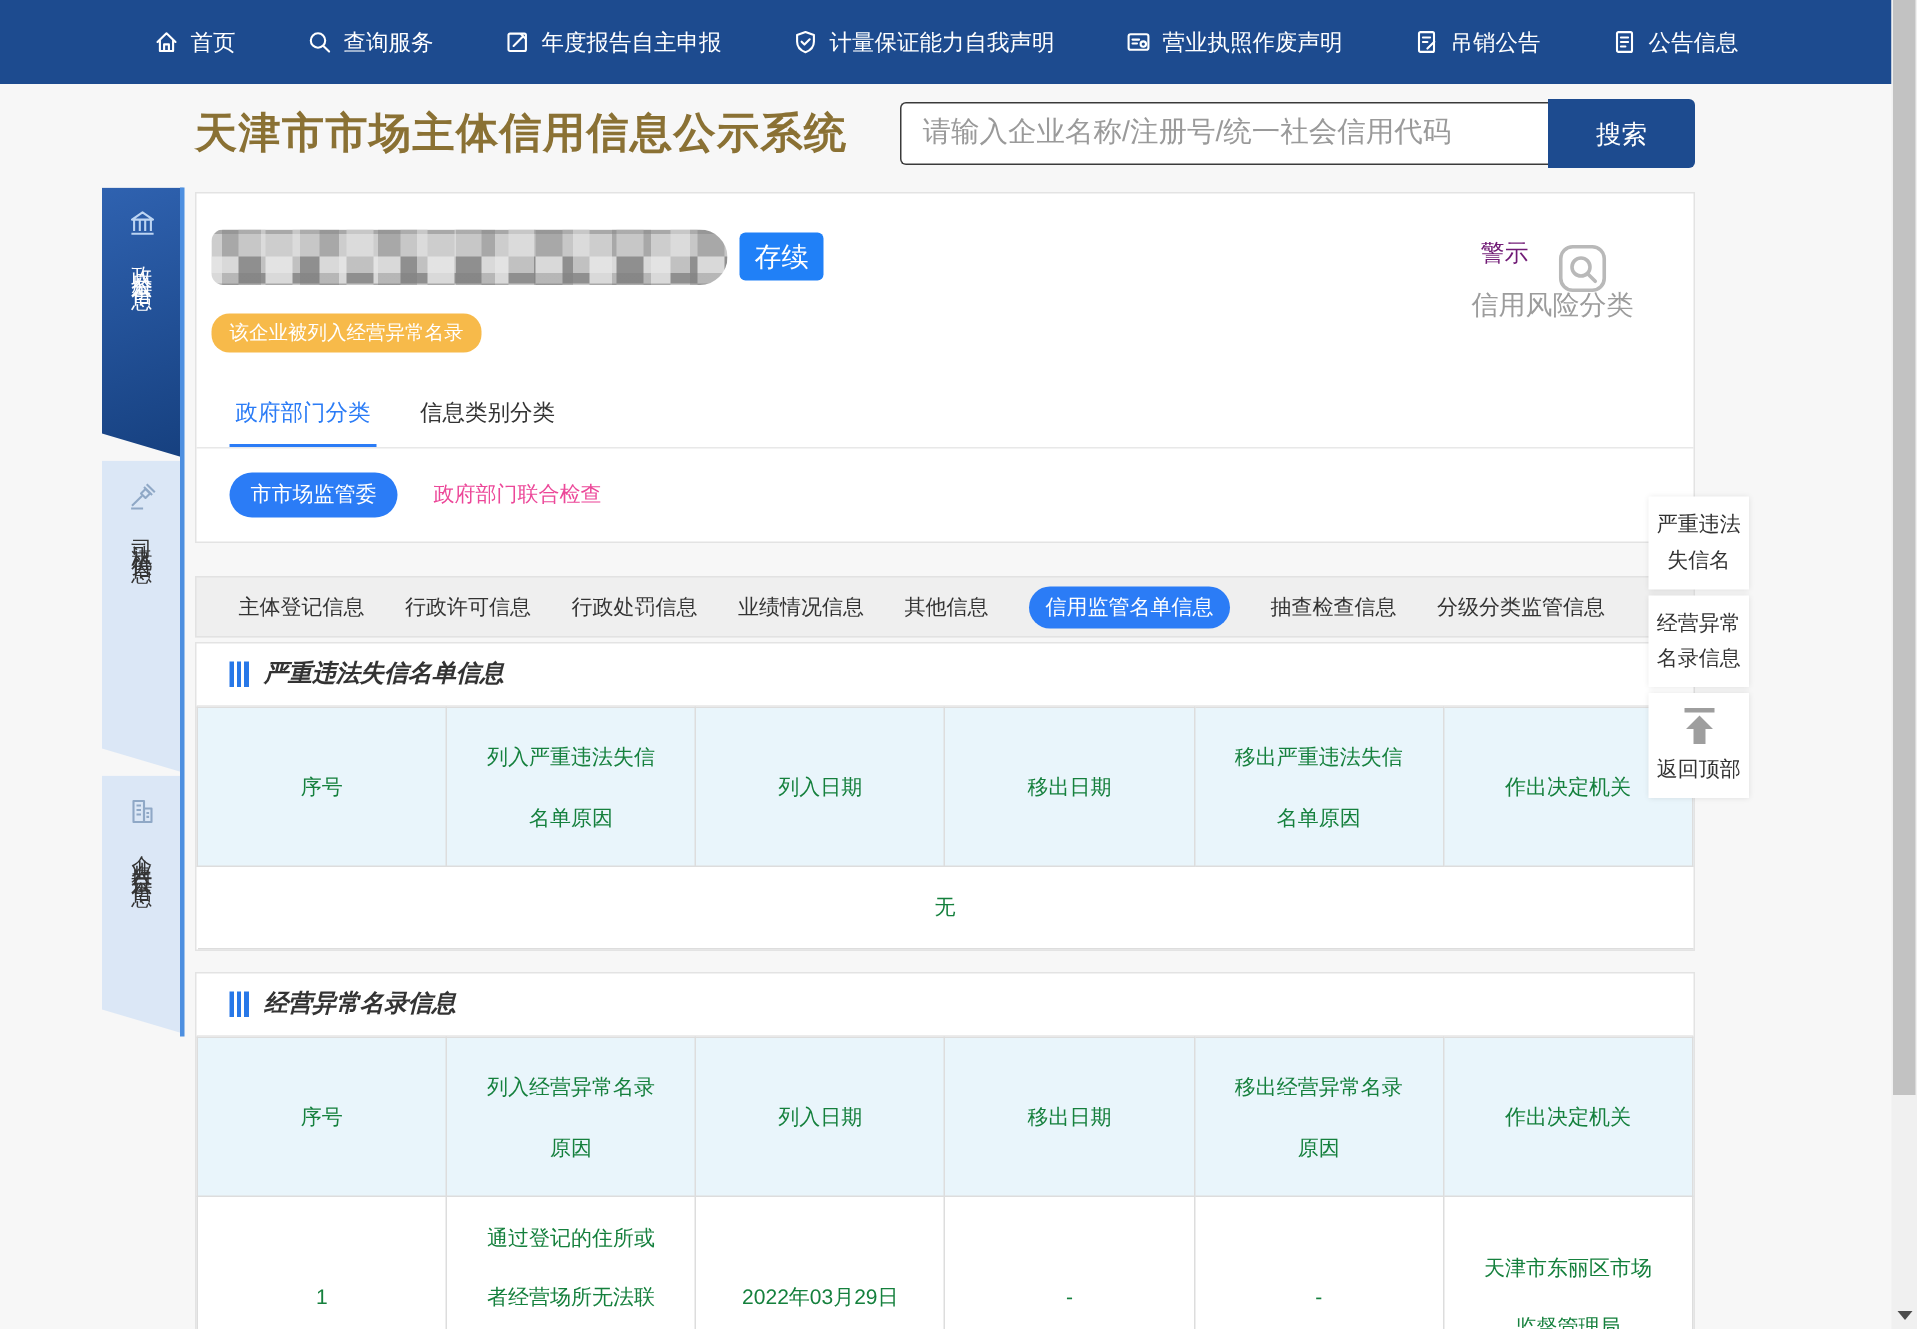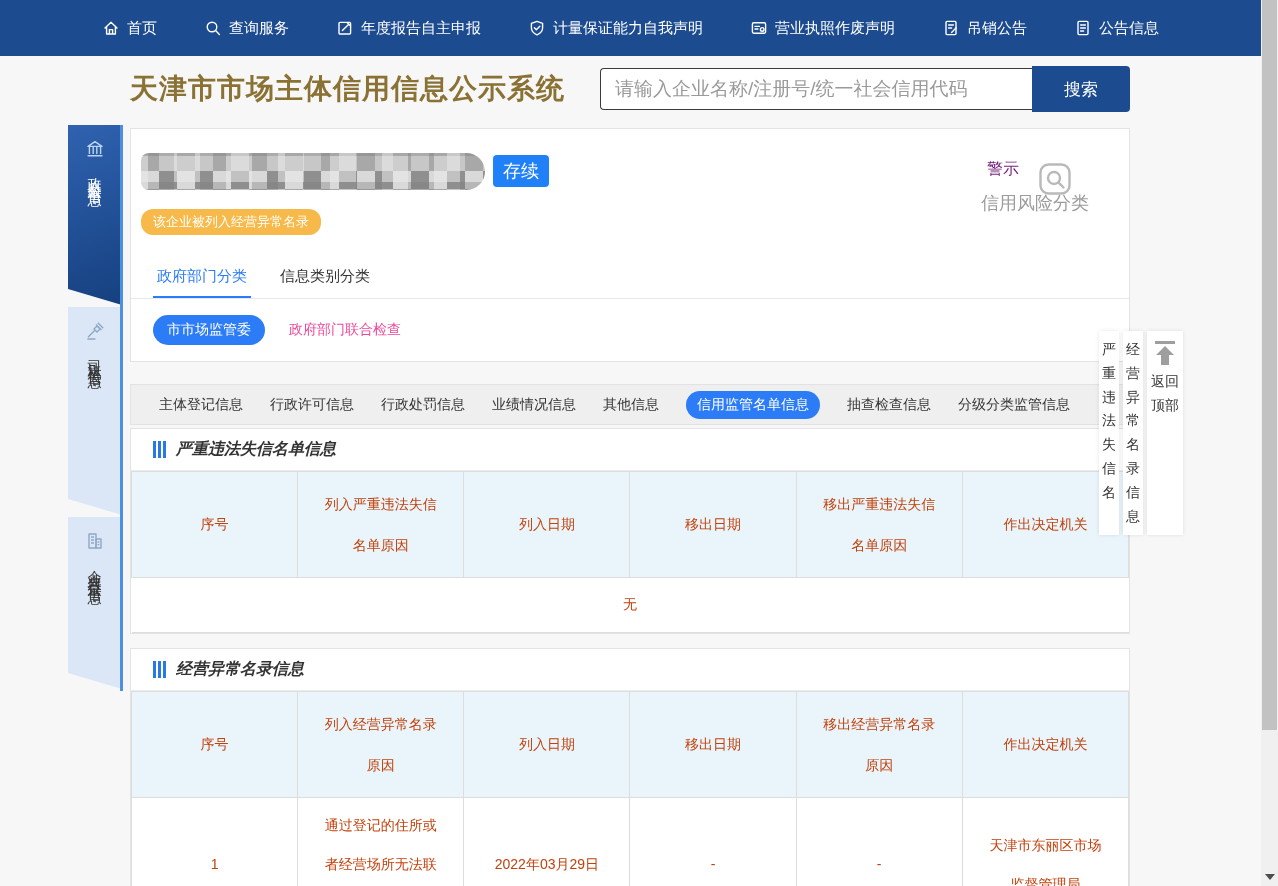--- a/index.html
+++ b/index.html
@@ -99,27 +99,27 @@
   .cat-item { font-size:14px; color:#333; cursor:pointer; white-space:nowrap; }
   .cat-item.active { background:#2b7cf6; color:#fff; padding:5px 11px; border-radius:15px; }
 
   
   .card-b { top:428px; }
   .card-c { top:648px; }
   .section-head { height:42px; display:flex; align-items:center; gap:10px; padding-left:22px; border-bottom:1px solid #ececec;font-style:italic; }
   .bars-icon { width:13px; height:17px; background:repeating-linear-gradient(90deg,#2878e8 0 3px,#fff 3px 5px); }
   .section-title { font-size:16px; font-weight:bold; color:#333; }
   table { width:100%; border-collapse:collapse; table-layout:fixed; }
-  th,td { border:1px solid #ddd; font-size:14px; font-weight:normal; text-align:center; color:#c2410c; }
+  th,td { border:1px solid #ddd; font-size:14px; font-weight:normal; text-align:center; color:#15803d; }
   thead th { background:#e9f5fb; line-height:2.9; padding:12px 26px; }
   .card-b tbody td { height:55px; border-left:none; border-right:none; }
   .card-c tbody td { line-height:2.8; padding:8px 22px; }
 
   
-  .float-menu { position:absolute; left:1099px; top:331px; width:67px; display:flex; flex-direction:row; gap:4px; z-index:5; }
+  .float-menu { position:absolute; left:1099px; top:331px; width:67px; display:flex; flex-direction:column; gap:4px; z-index:5; }
   .float-box {
     background:#fff; box-shadow:0 0 4px rgba(0,0,0,.10);
     font-size:14px; color:#333; text-align:center; line-height:1.7;
     padding:7px 3px; cursor:pointer;
   }
   .top-icon { width:30px; height:26px; display:block; margin:2px auto 4px; }
   .top-icon * { fill:#9e9e9e; }
 
   
   .scrollbar { position:absolute; right:0; top:0; width:17px; height:886px; background:#f0f0f0; }

